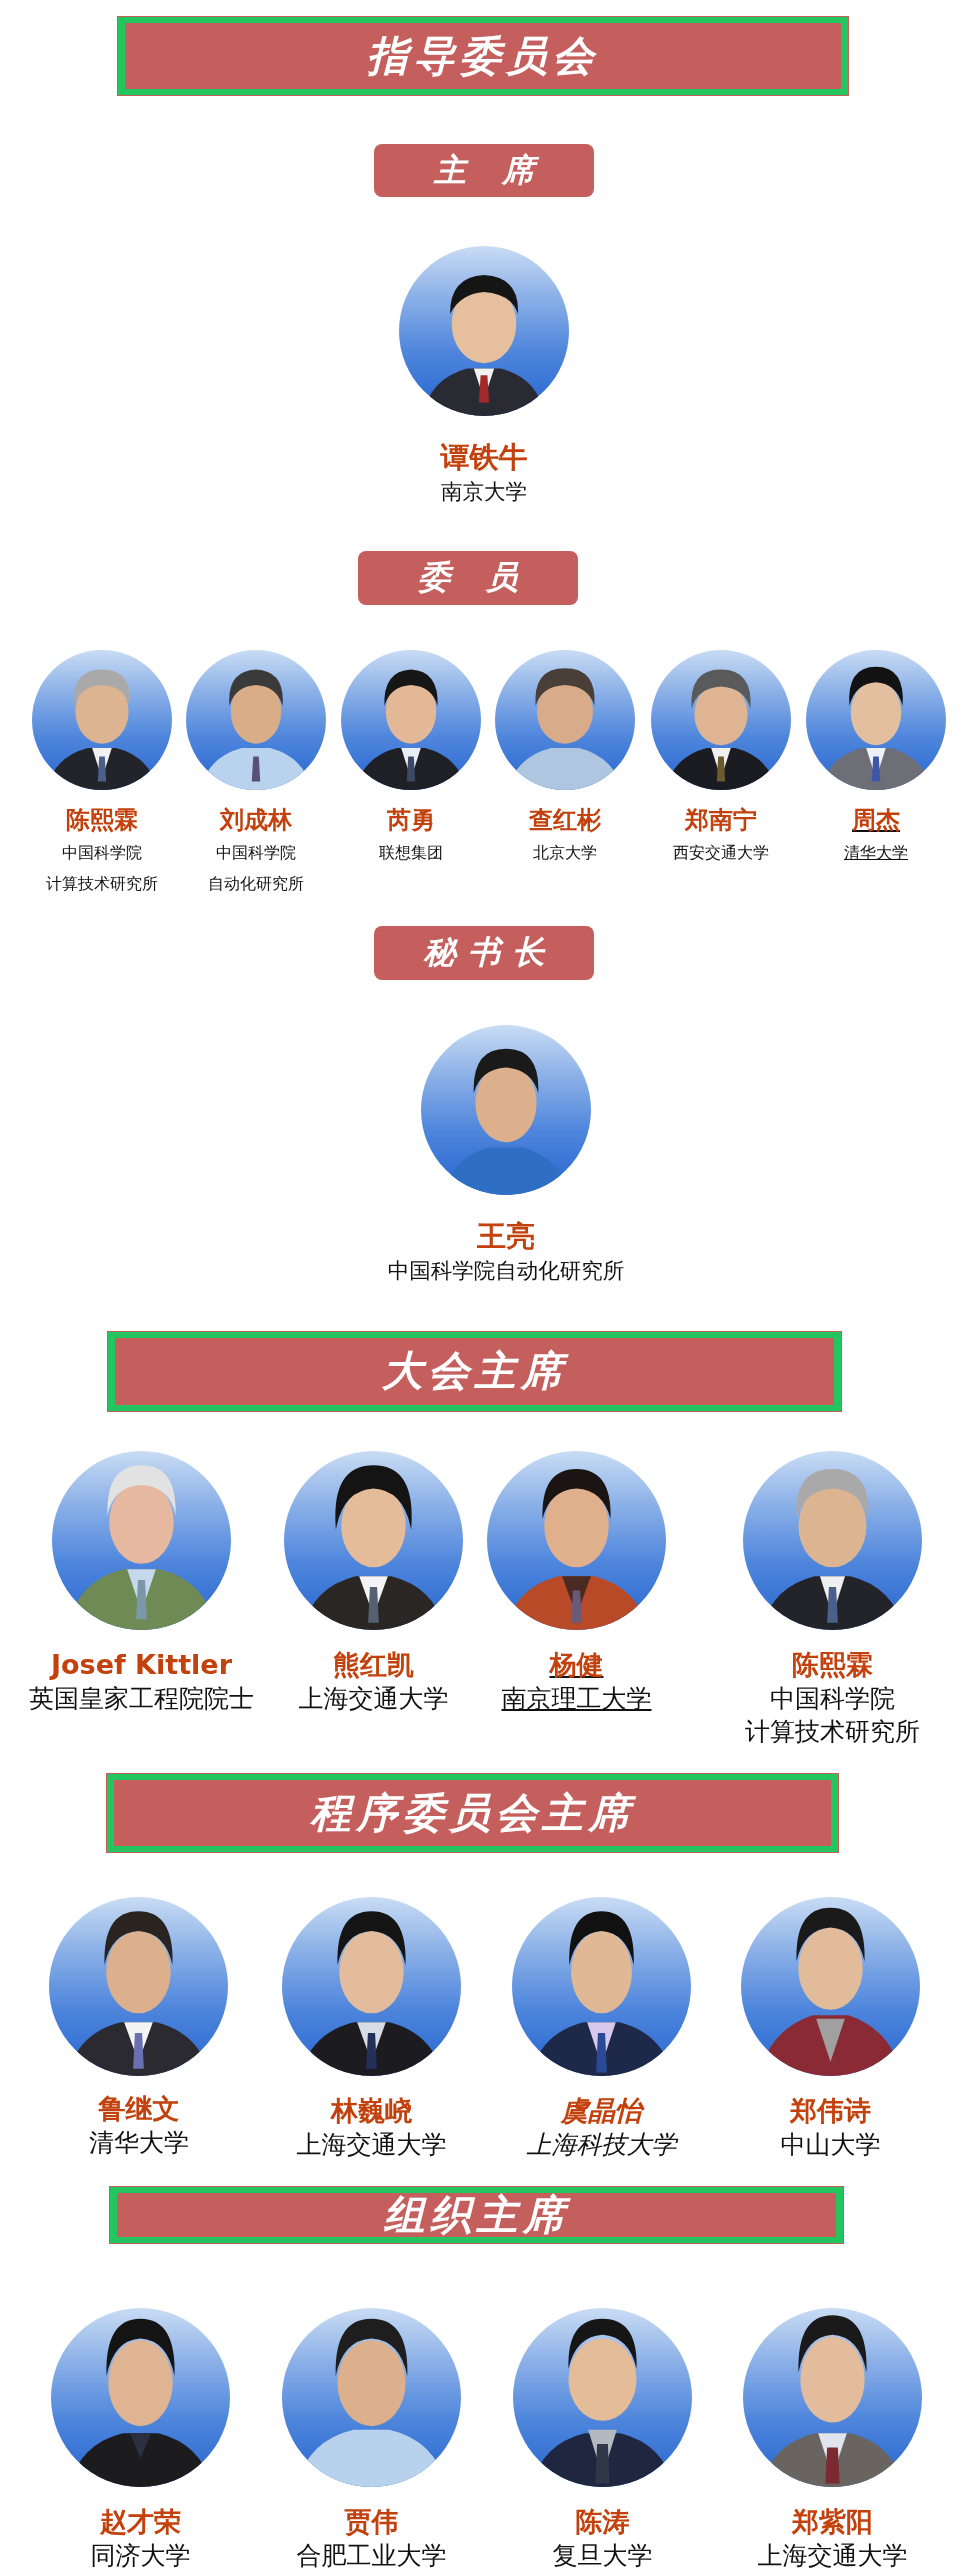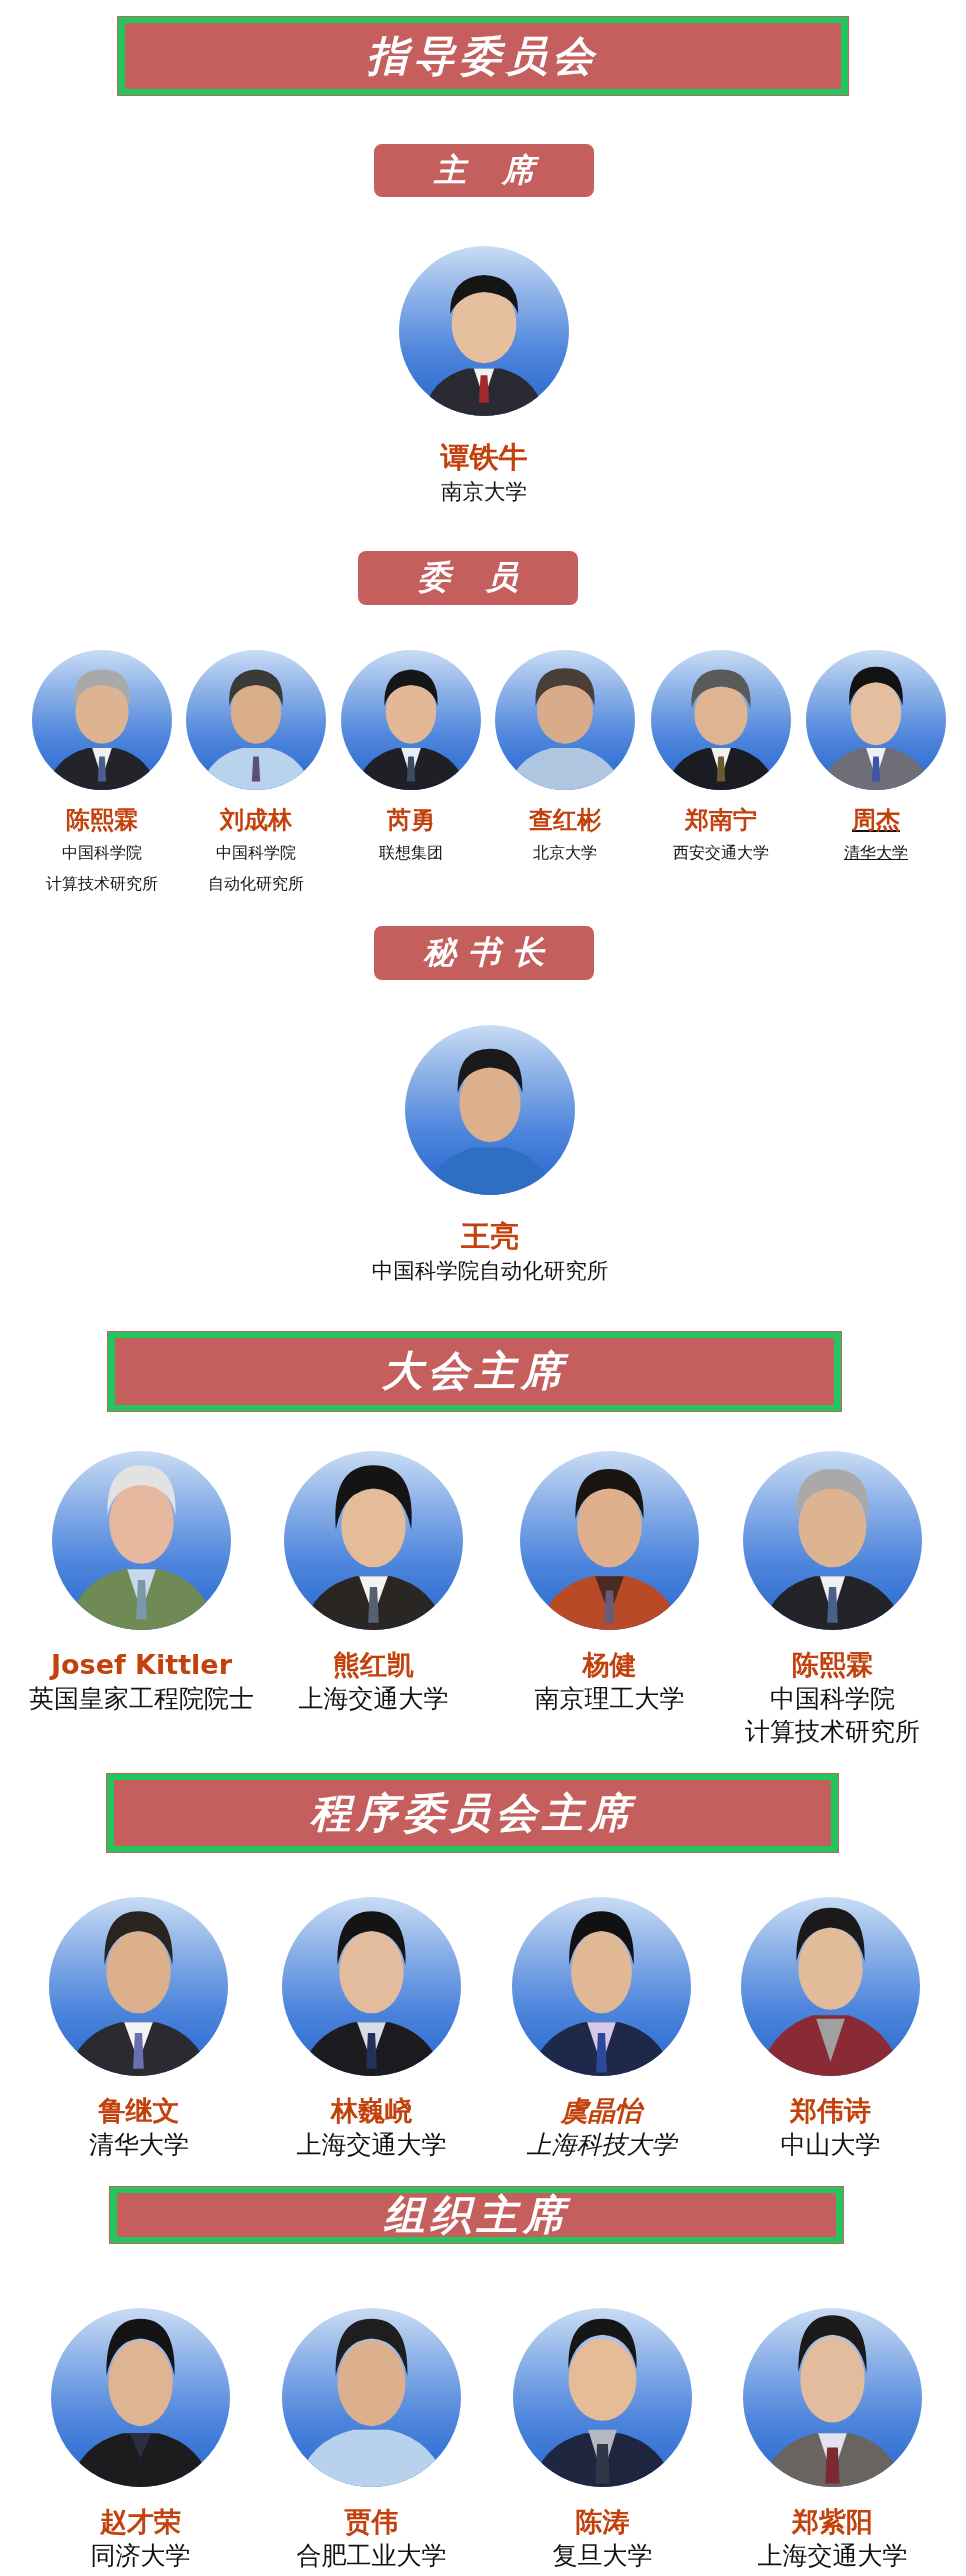--- a/index.html
+++ b/index.html
@@ -138,21 +138,21 @@
     </svg>
   </div>
   <div class="pname">周杰</div>
   <div class="paff">清华大学</div>
 </div>
 
 <div class="pill" style="left:374px; top:926px; width:220px; height:54px;">
   <span class="pill-label">秘书长</span>
 </div>
 
-<div class="person sz-lg" style="left:356px; top:1025px; width:268px;">
+<div class="person sz-lg" style="left:372px; top:1025px; width:268px;">
   <div class="avatar" style="width:170px; height:170px;">
     <svg viewBox="0 0 100 100">
       <path d="M12 100 Q18 78 40 72 L60 72 Q82 78 88 100 Z" fill="#2e6fc4"></path>
       <ellipse cx="50" cy="46" rx="18" ry="23" fill="#dcb08c"></ellipse>
       <path d="M31 40 Q30 14 50 14 Q70 14 69 40 Q65 26 50 25 Q35 26 31 40 Z" fill="#1a1a1a"></path>
     </svg>
   </div>
   <div class="pname">王亮</div>
   <div class="paff">中国科学院自动化研究所</div>
 </div>
@@ -184,21 +184,21 @@
       <path d="M42 70 L50 92 L58 70 Z" fill="#f4f4f4"></path>
         <path d="M48 76 L52 76 L53 96 L47 96 Z" fill="#556070"></path>
       <ellipse cx="50" cy="42" rx="18" ry="23" fill="#e4bc9a"></ellipse>
       <path d="M29 44 Q26 8 50 8 Q74 8 71 44 Q67 22 50 21 Q33 22 29 44 Z" fill="#141414"></path>
     </svg>
   </div>
   <div class="pname">熊红凯</div>
   <div class="paff">上海交通大学</div>
 </div>
 
-<div class="person sz-md" style="left:484px; top:1451px; width:251px;">
+<div class="person sz-md" style="left:451px; top:1451px; width:251px;text-decoration:underline;">
   <div class="avatar" style="width:179px; height:179px;">
     <svg viewBox="0 0 100 100">
       <path d="M10 100 Q16 76 40 70 L60 70 Q84 76 90 100 Z" fill="#b84a28"></path>
       <path d="M42 70 L50 92 L58 70 Z" fill="#4a2a22"></path>
         <path d="M48 78 L52 78 L53 96 L47 96 Z" fill="#6a5a7a"></path>
       <ellipse cx="50" cy="42" rx="18" ry="23" fill="#e0b08c"></ellipse>
       <path d="M31 38 Q30 10 50 10 Q70 10 69 38 Q65 22 50 21 Q35 22 31 38 Z" fill="#1a1412"></path>
     </svg>
   </div>
   <div class="pname">杨健</div>
@@ -219,21 +219,21 @@
   <div class="paff">中国科学院</div>
   <div class="paff">计算技术研究所</div>
 </div>
 
 <div class="frame" style="left:106px; top:1773px; width:733px; height:80px;">
   <div class="frame-inner">
     <span class="frame-title">程序委员会主席</span>
   </div>
 </div>
 
-<div class="person sz-md" style="left:13.4px; top:1897px; width:251px;">
+<div class="person sz-md" style="left:13.4px; top:1897px; width:251px;font-family:Liberation Mono, monospace;">
   <div class="avatar" style="width:179px; height:179px;">
     <svg viewBox="0 0 100 100">
       <path d="M10 100 Q16 76 40 70 L60 70 Q84 76 90 100 Z" fill="#2a2a30"></path>
       <path d="M42 70 L50 92 L58 70 Z" fill="#f4f4f4"></path>
         <path d="M48 76 L52 76 L53 96 L47 96 Z" fill="#6a6fb0"></path>
       <ellipse cx="50" cy="42" rx="18" ry="23" fill="#dcb08c"></ellipse>
       <path d="M31 38 Q30 8 50 8 Q70 8 69 38 Q65 20 50 19 Q35 20 31 38 Z" fill="#2a2420"></path>
     </svg>
   </div>
   <div class="pname">鲁继文</div>

